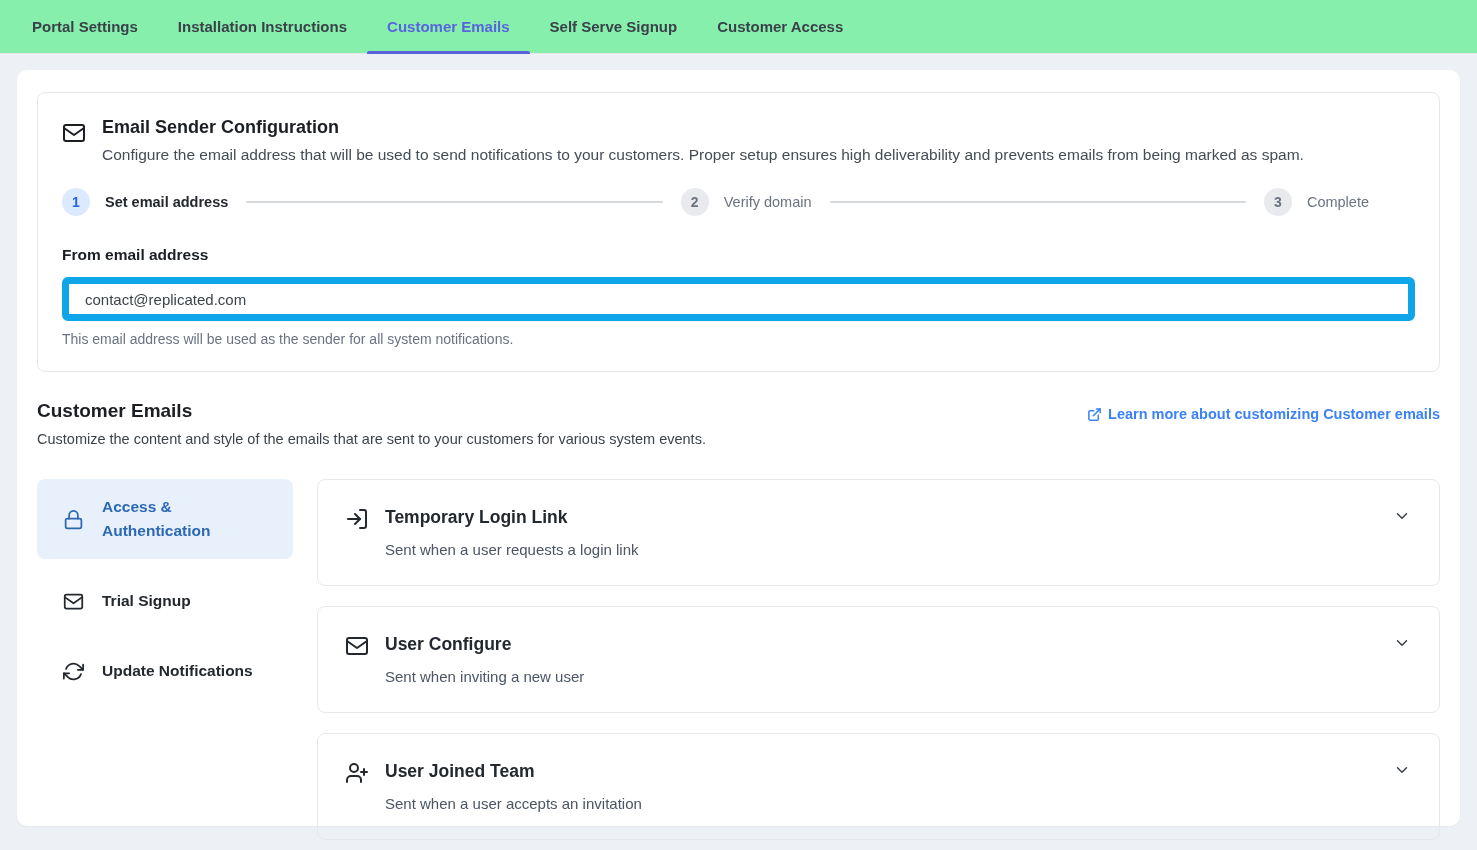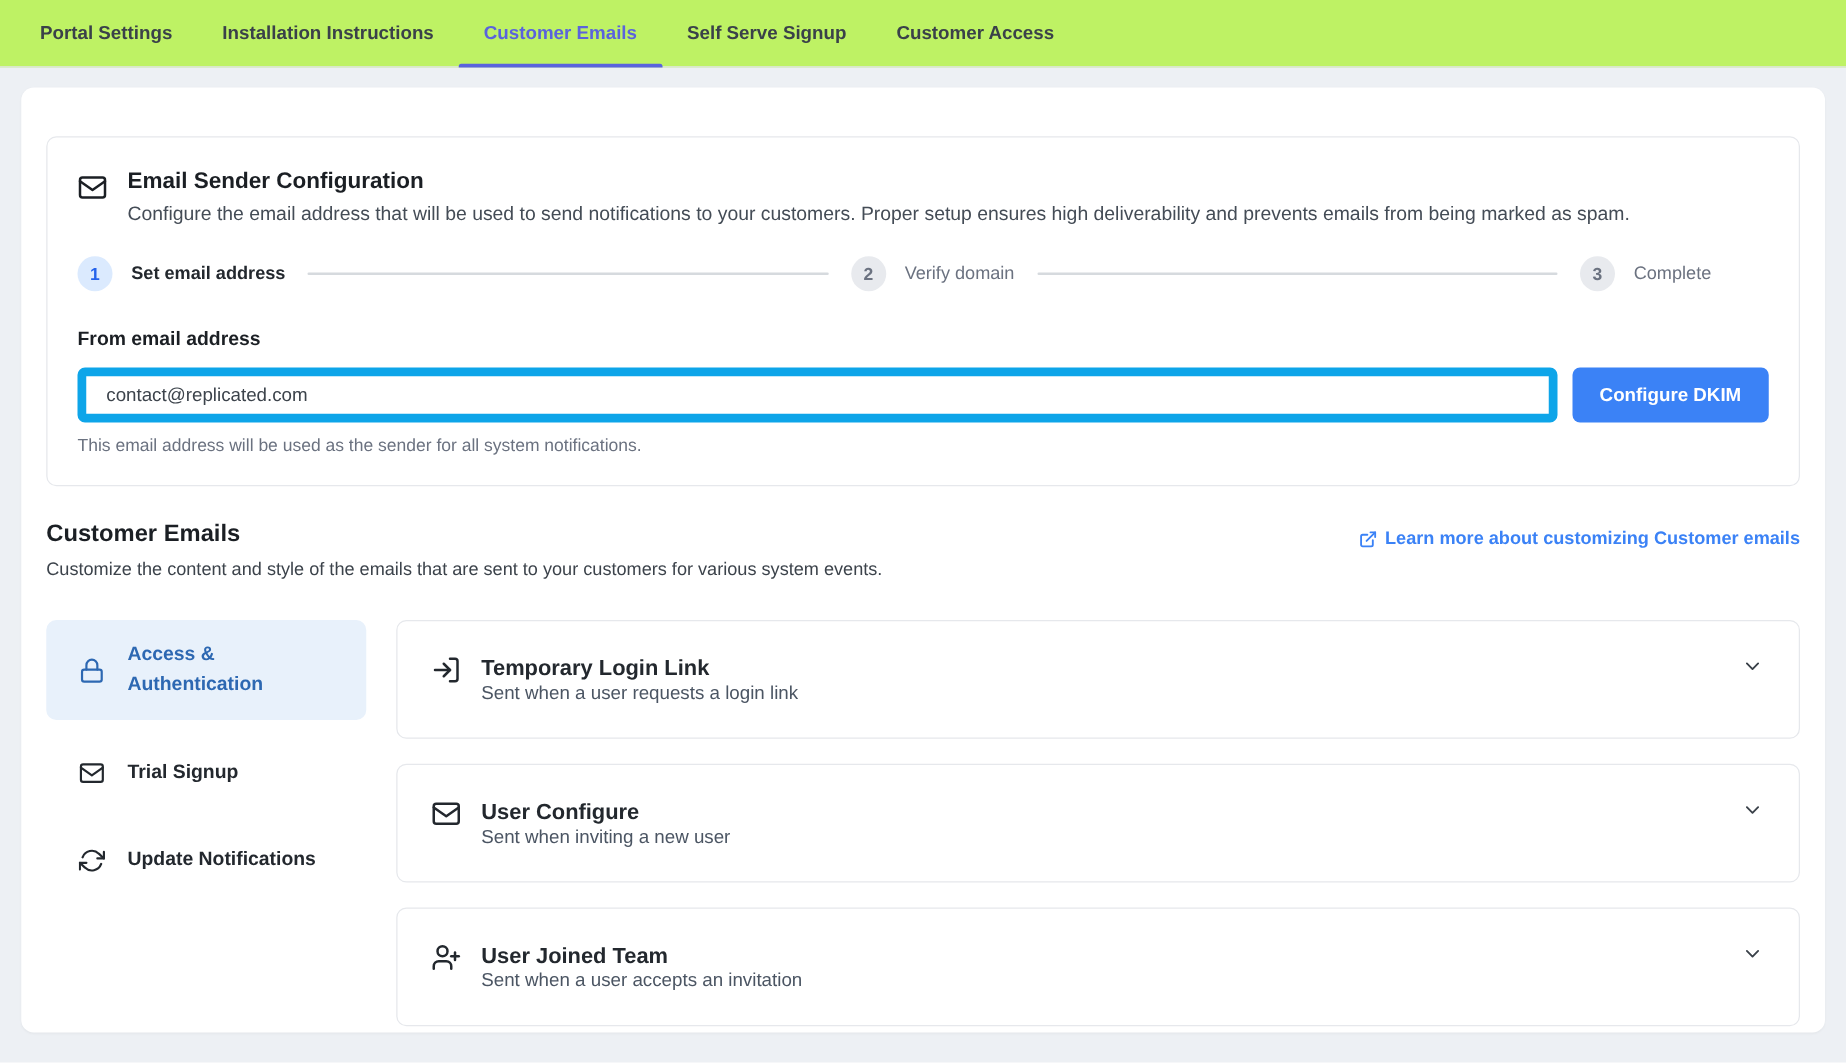--- a/index.html
+++ b/index.html
@@ -7,21 +7,21 @@
   body {
     font-family: "Liberation Sans", sans-serif;
     background: #edf0f4;
     color: #21262b;
     overflow: hidden;
   }
 
   
   .tabbar {
     height: 54px;
-    background: #bef264;
+    background: #86efac;
     border-bottom: 1px solid #e2e5e9;
     display: flex;
     align-items: center;
     padding-left: 32px;
     gap: 40px;
   }
   .tab {
     position: relative;
     font-size: 15px;
     font-weight: 600;
@@ -41,21 +41,21 @@
     background: #5a63dd;
     border-radius: 2px 2px 0 0;
   }
 
   
   .panel {
     margin: 16px 17px 0 17px;
     background: #ffffff;
     border-radius: 10px;
     box-shadow: 0 1px 2px rgba(0,0,0,0.04);
-    padding: 39px 20px 20px 20px;
+    padding: 22px 20px 20px 20px;
     height: 756px;
   }
 
   
   .sender-card {
     border: 1px solid #e6e8ec;
     border-radius: 8px;
     padding: 24px;
   }
   .sender-head { display: flex; gap: 16px; }
@@ -137,21 +137,21 @@
   .email-card {
     border: 1px solid #e6e8ec;
     border-radius: 8px;
     padding: 27px 28px 27px 27px;
     display: flex; align-items: flex-start;
     cursor: pointer;
   }
   .email-card .mail-icon { flex: 0 0 auto; color: #23282e; display: flex; }
   .email-card-text { margin-left: 16px; flex: 1 1 auto; }
   .email-card-title { font-size: 17.5px; font-weight: 700; color: #23282e; }
-  .email-card-sub { font-size: 15px; color: #4b5563; margin-top: 1px; }
+  .email-card-sub { font-size: 15px; color: #4b5563; margin-top: 13px; }
   .chevron { flex: 0 0 auto; color: #3a4149; display: flex; }
 
   svg { display: block; }
 </style>
 </head>
 <body>
 
 <nav class="tabbar">
   <div class="tab">Portal Settings</div>
   <div class="tab">Installation Instructions</div>
@@ -190,21 +190,20 @@
       <div class="step">
         <span class="step-circle">3</span>
         <span class="step-label">Complete</span>
       </div>
       <div class="stepper-tail"></div>
     </div>
 
     <div class="form-label">From email address</div>
     <div class="email-row">
       <input class="email-input" type="text" value="contact@replicated.com" style="">
-      <button class="dkim-btn">Configure DKIM</button>
     </div>
     <div class="helper-text">This email address will be used as the sender for all system notifications.</div>
   </section>
 
   <div class="section-head">
     <h2 class="section-title">Customer Emails</h2>
     <a class="learn-link">
       <span>
         <svg width="15" height="15" viewBox="0 0 24 24" fill="none" stroke="currentColor" stroke-width="2.4" stroke-linecap="round" stroke-linejoin="round">
             <path d="M18 13v6a2 2 0 0 1-2 2H5a2 2 0 0 1-2-2V8a2 2 0 0 1 2-2h6"></path>

